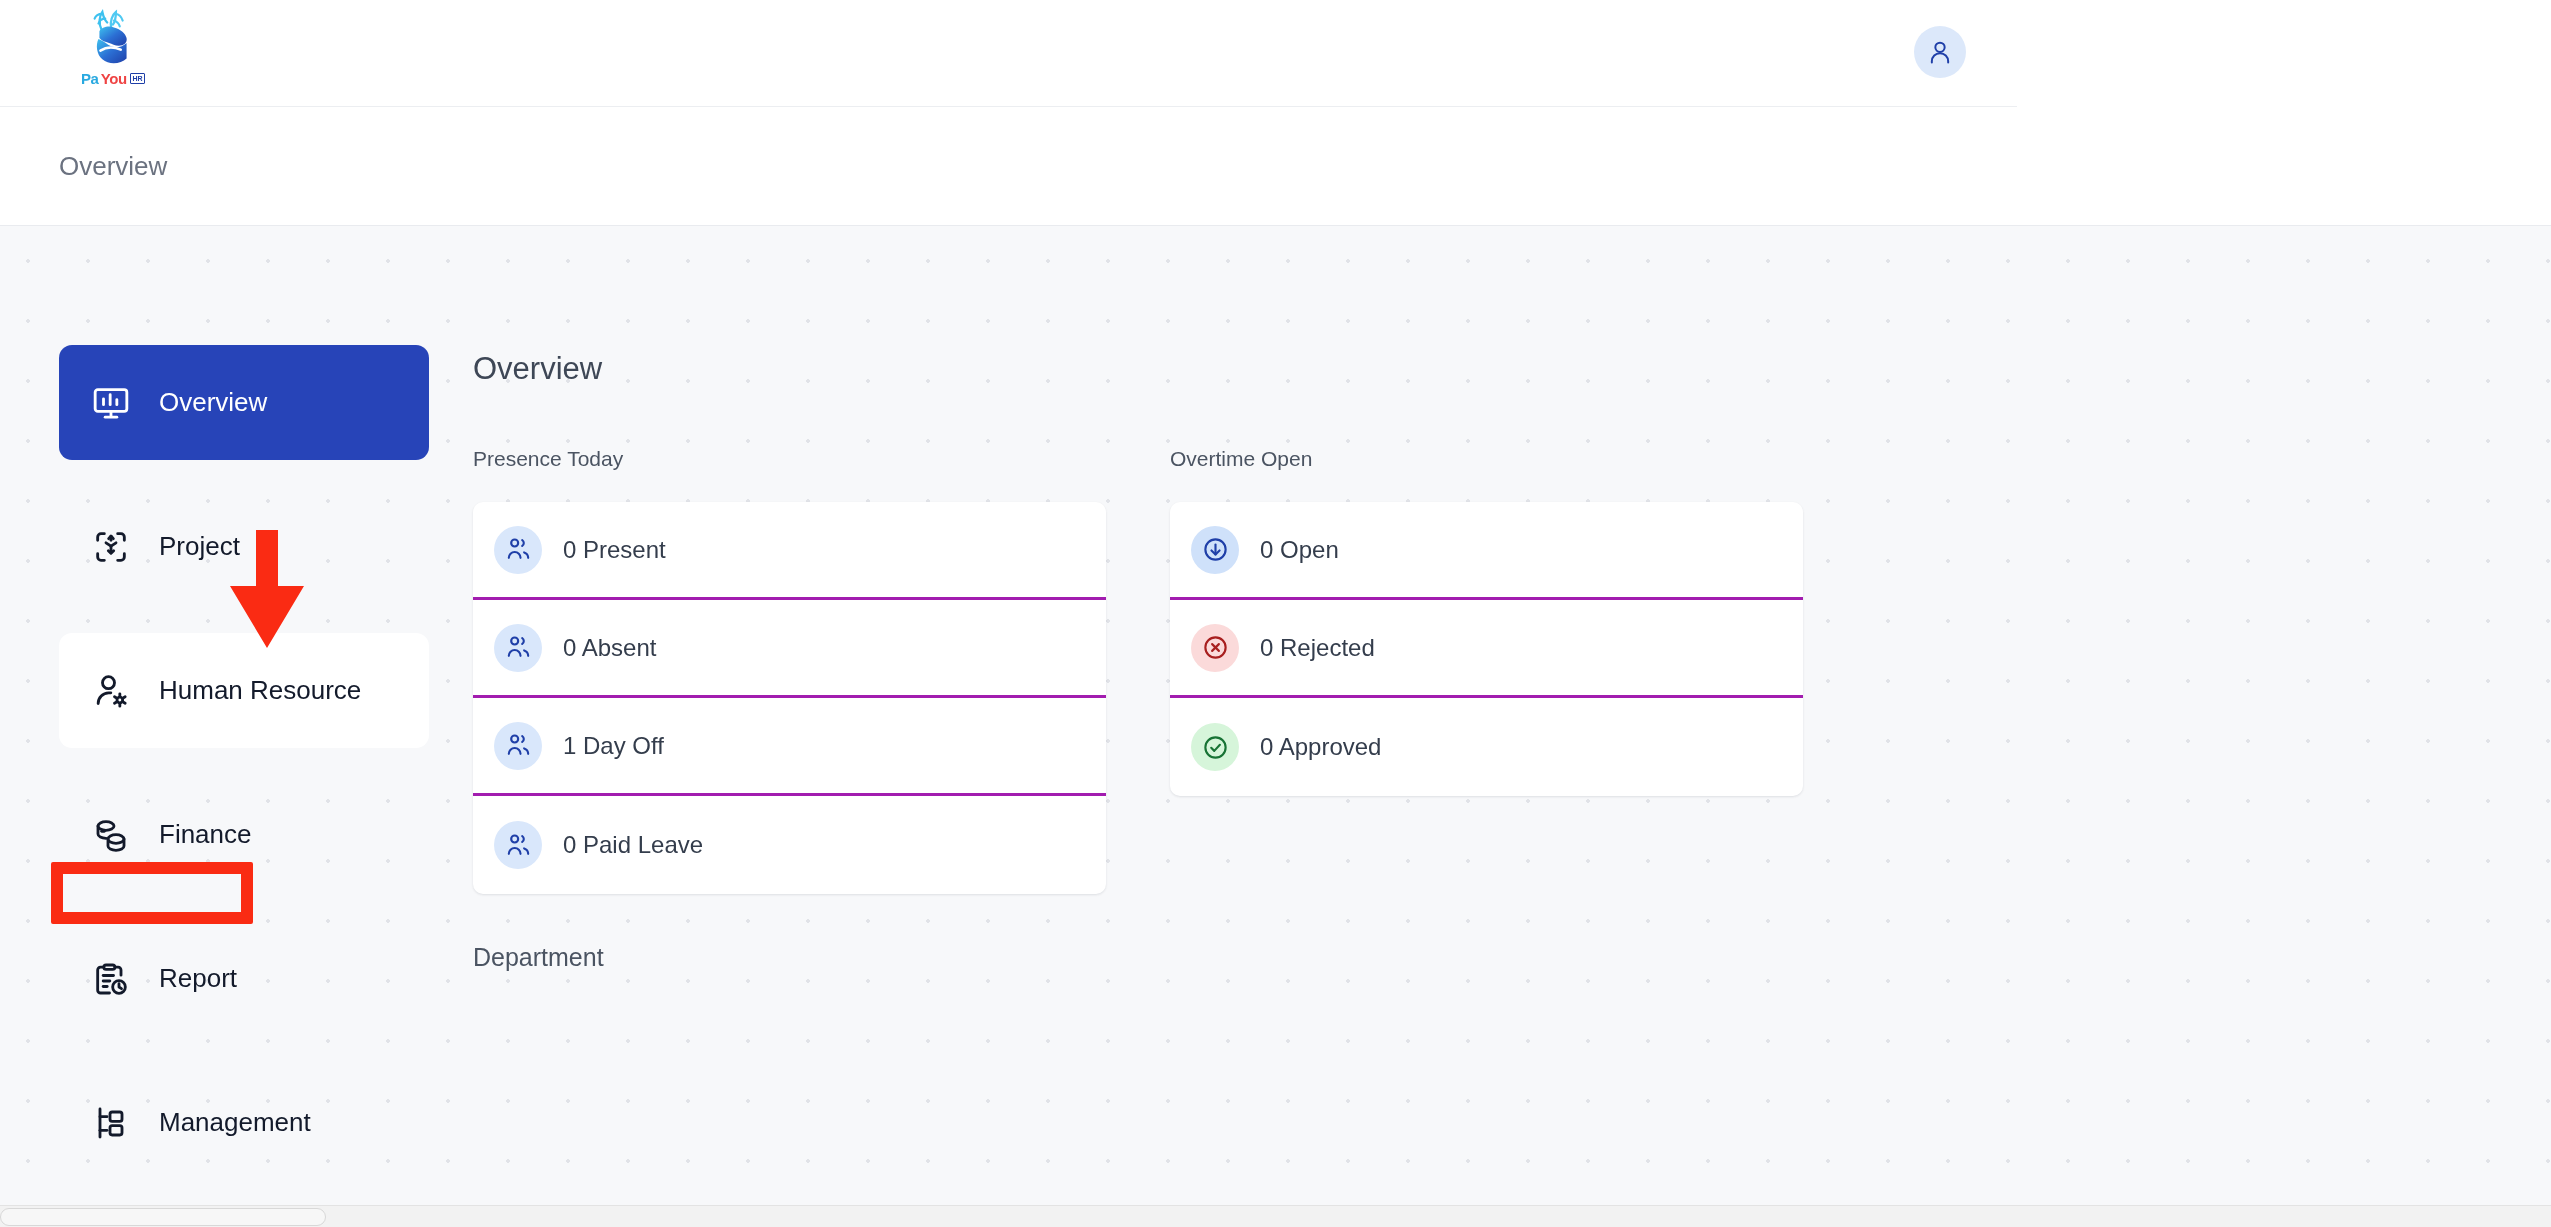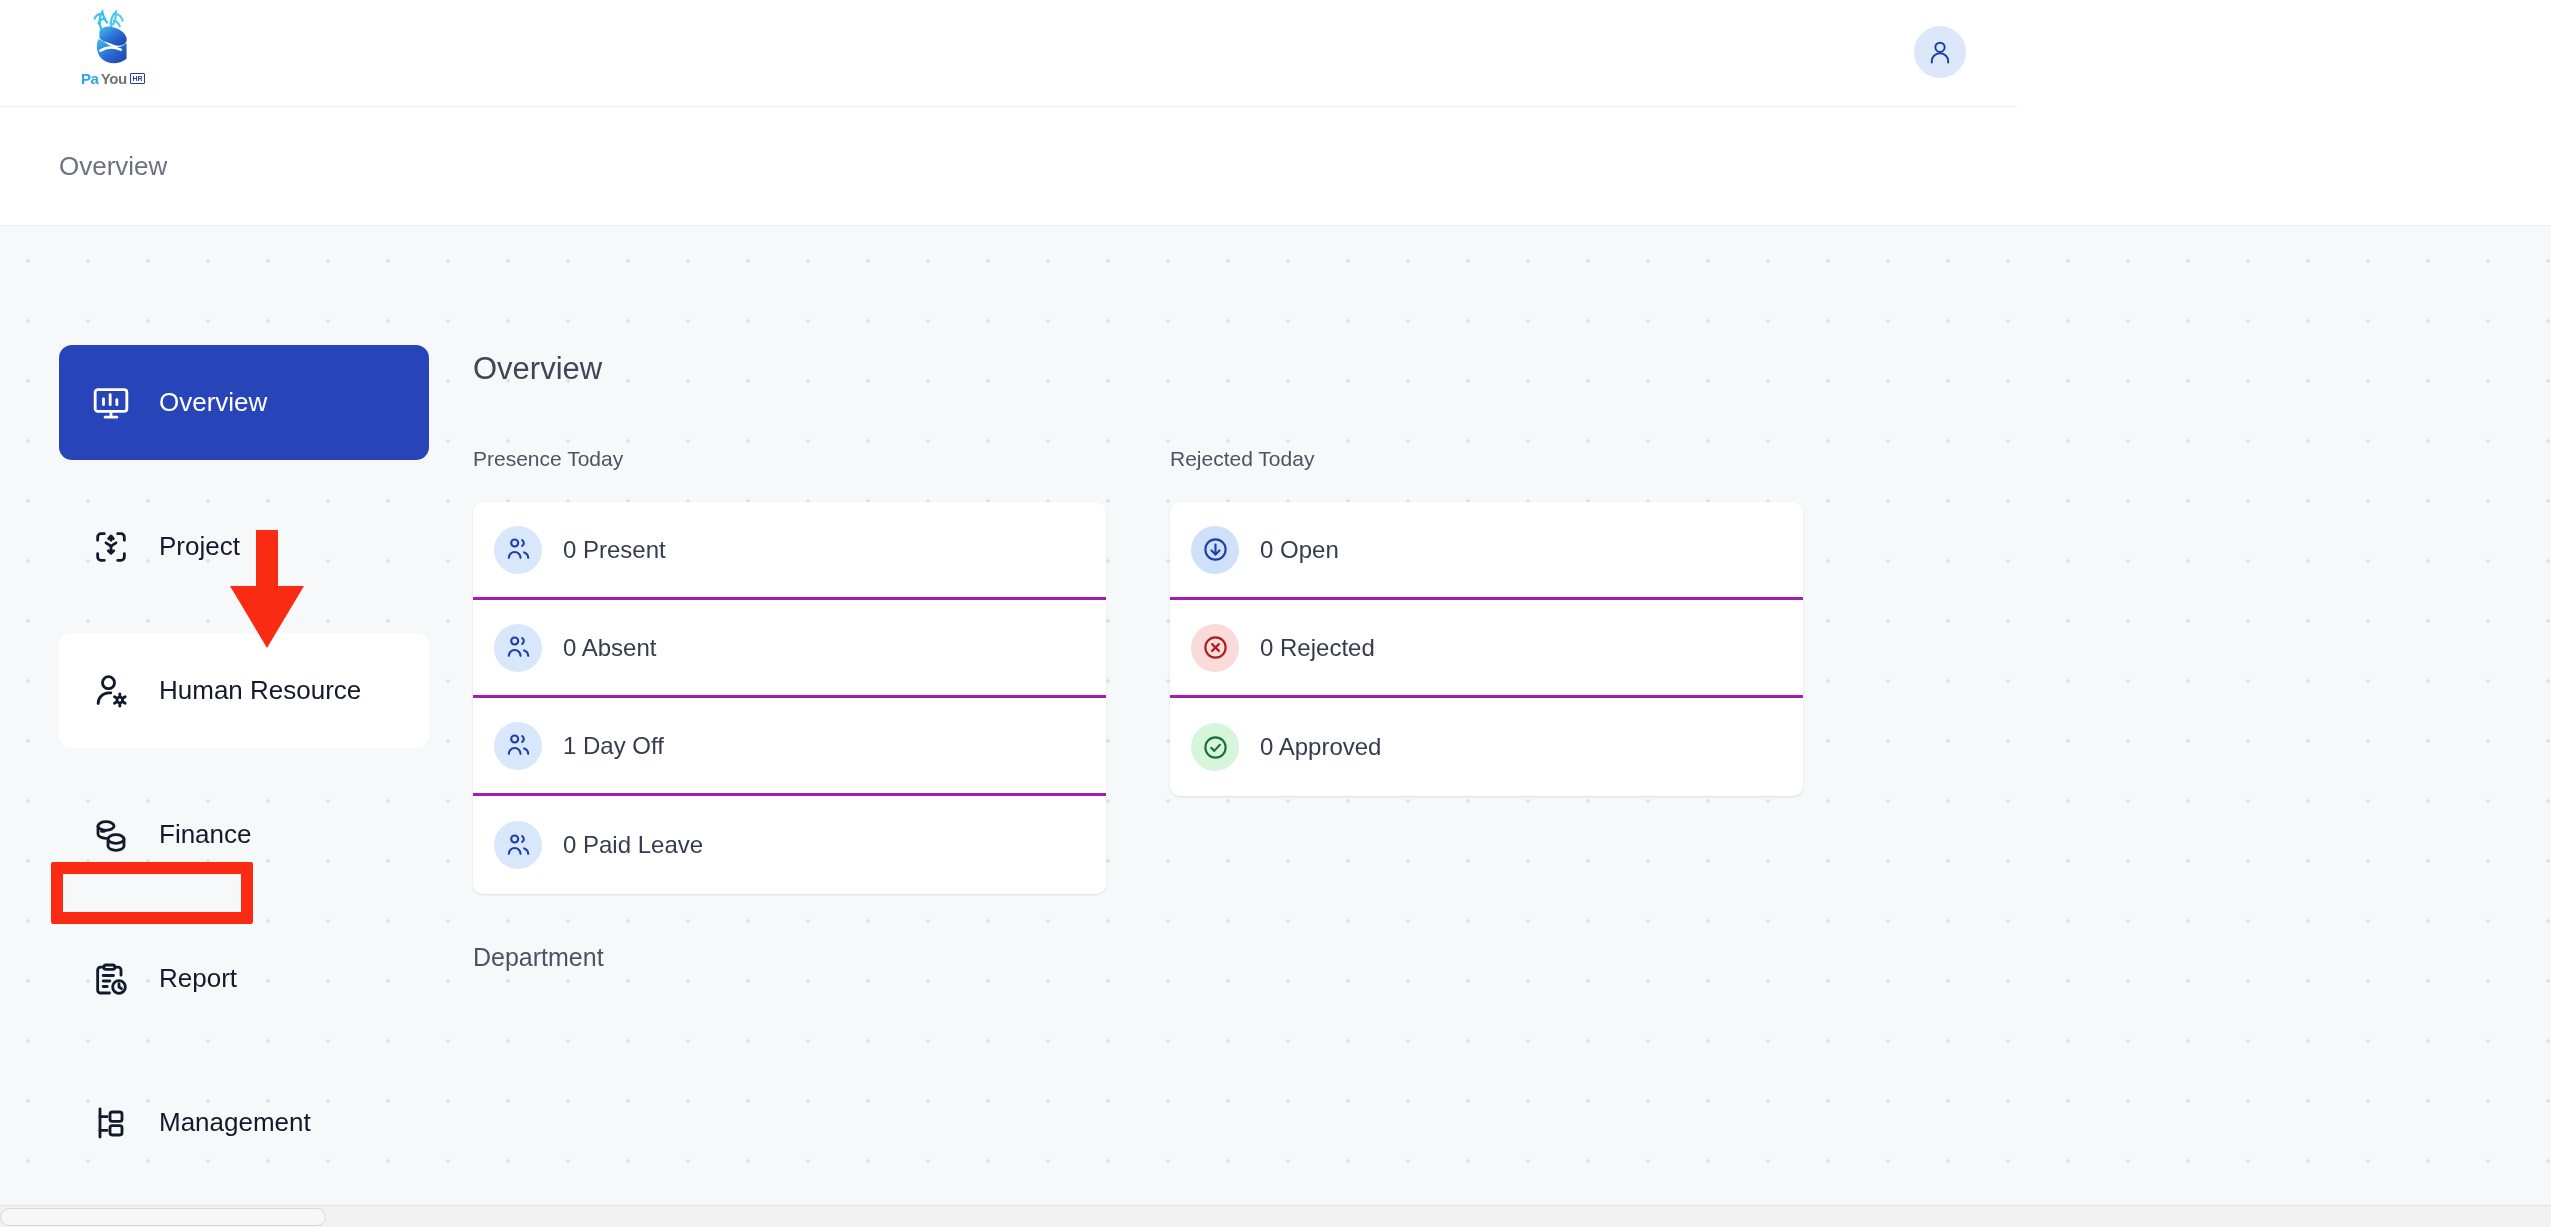--- a/index.html
+++ b/index.html
@@ -32,21 +32,21 @@
   .brand-mark { width: 62px; height: 62px; display:block; }
   .brand-wordmark {
     display: flex; align-items: center; gap: 2px;
     margin-top: 1px;
   }
   .brand-word {
     font-size: 15px; font-weight: bold; letter-spacing: -0.3px;
     line-height: 1;
   }
   .brand-pa { color: #29a9e0; }
-  .brand-you { color: #737373; }
+  .brand-you { color: #ef4444; }
   .brand-badge {
     display: inline-flex; align-items: center; justify-content: center;
     border: 1.5px solid #1f3fa8; color: #1f3fa8;
     font-size: 7px; font-weight: bold; line-height: 1;
     padding: 1px 1.5px; border-radius: 1px;
     margin-left: 1px;
   }
   .avatar-btn {
     position: absolute; right: 51px; top: 26px;
     width: 52px; height: 52px; border-radius: 50%;
@@ -382,21 +382,21 @@
               </span>
               <span class="stat-label">0 Paid Leave</span>
             </div>
 
           </div>
 
           <div class="dept-title">Department</div>
         </section>
 
         <section class="section">
-          <div class="section-title">Rejected Today</div>
+          <div class="section-title">Overtime Open</div>
           <div class="stat-card">
 
             <div class="stat-row">
               <span class="stat-badge" style="background:#cfe1fa">
                 <svg viewBox="0 0 24 24" fill="none" stroke="#1f3fa8" stroke-width="1.9" stroke-linecap="round" stroke-linejoin="round">
                   <circle cx="12" cy="12" r="9"></circle>
                   <path d="M12 7.6v8.8"></path>
                   <path d="M8.4 12.8L12 16.4l3.6-3.6"></path>
                 </svg>
               </span>

